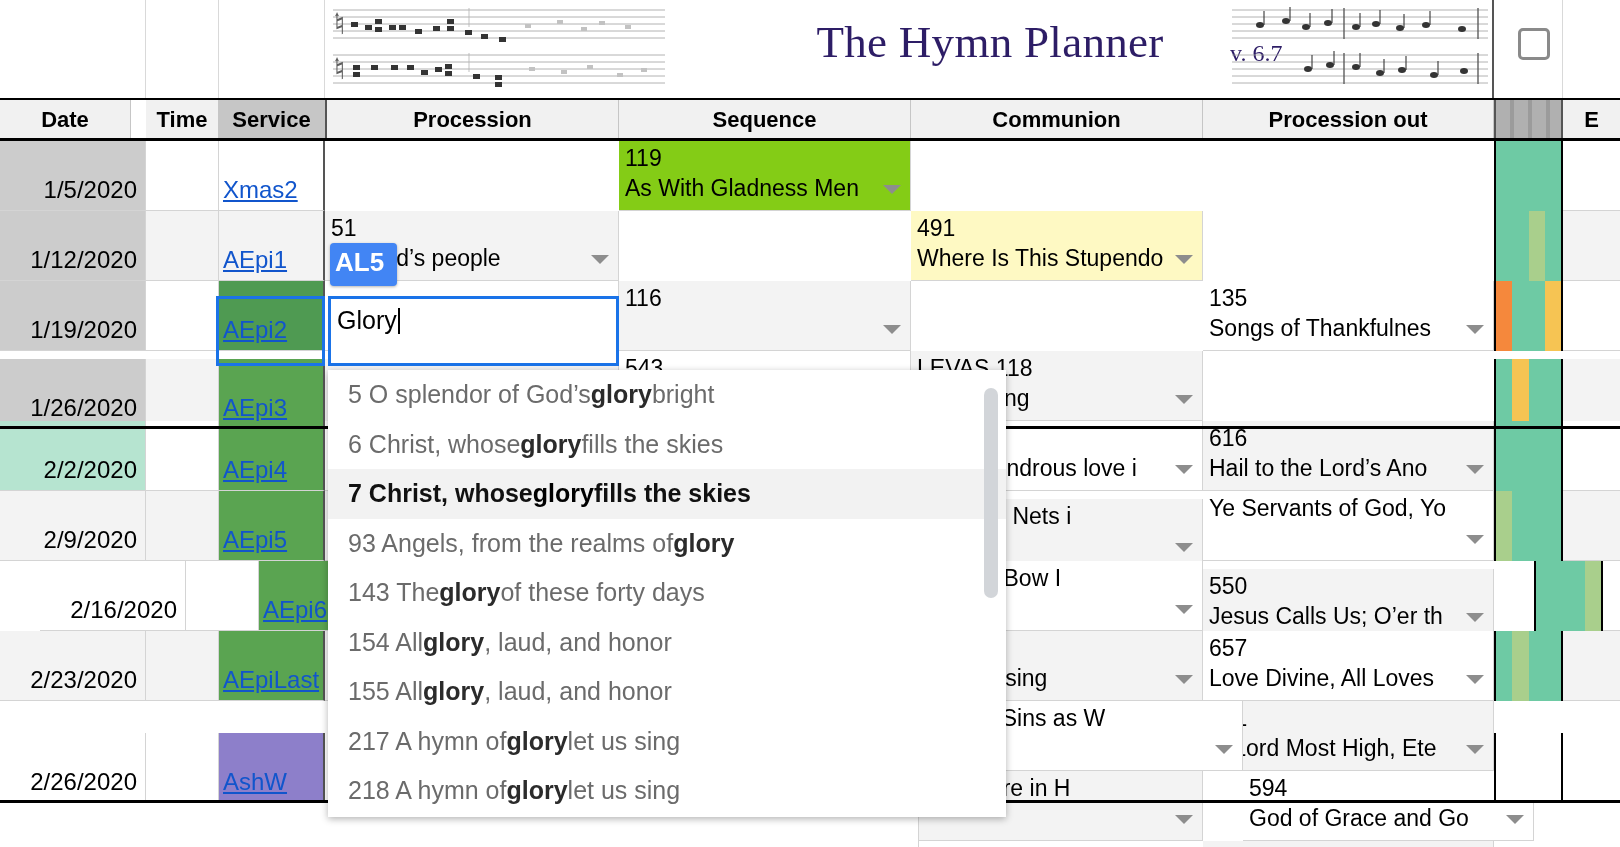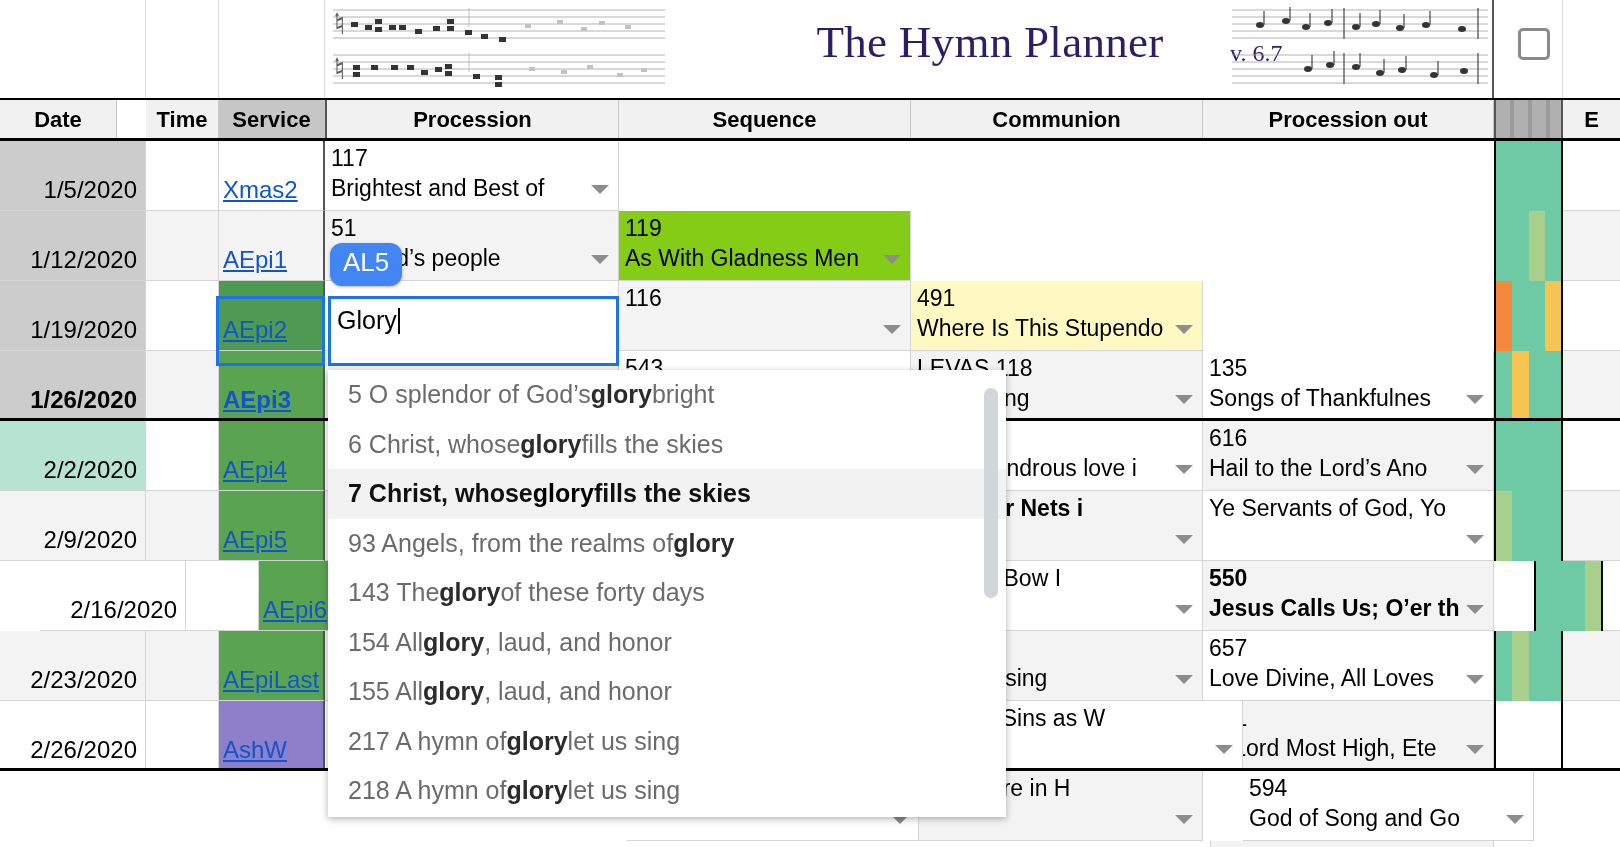--- a/index.html
+++ b/index.html
@@ -116,22 +116,22 @@
     background: #fff; border: 3px solid #1a73e8; z-index: 30;
     padding: 4px 6px;
   }
   .editbox .txt { font-size: 25px; color: #000; line-height: 34px; white-space: nowrap; }
   .caret-bar {
     display: inline-block; width: 2px; height: 26px; background: #000;
     vertical-align: -5px; margin-left: 1px;
   }
   .cellref {
     position: absolute; left: 330px; top: 243px; z-index: 31;
-    background: #4285f4; color: #fff; font-size: 26px; font-weight: normal;
-    padding: 4px 13px 8px 13px; border-radius: 12px;
+    background: #4285f4; color: #fff; font-size: 26px; font-weight: bold;
+    padding: 4px 13px 8px 5px; border-radius: 4px;
     box-shadow: 0 1px 3px rgba(0,0,0,.3);
   }
   .selbox-svc {
     position: absolute; left: 216px; top: 296px; width: 109px; height: 70px;
     border: 3px solid #1a73e8; z-index: 25; pointer-events: none;
   }
 
   
   .ac {
     position: absolute; left: 328px; top: 370px; width: 678px; height: 447px;
@@ -282,43 +282,38 @@
       </svg>
     </div>
 
     <div class="banner-cell bc-chk">
       <div class="hdr-checkbox"></div>
     </div>
     <div class="banner-cell bc-e"></div>
   </div>
 
   <div class="colhead">
-    <div class="ch" style="left:0px;width:117px;">Date</div>
+    <div class="ch" style="left:0px;width:131px;">Date</div>
     <div class="ch" style="left:146px;width:73px;">Time</div>
     <div class="ch sel" style="left:219px;width:106px;">Service</div>
     <div class="ch" style="left:325px;width:294px;border-left:2px solid #555;">Procession</div>
     <div class="ch" style="left:619px;width:292px;">Sequence</div>
     <div class="ch" style="left:911px;width:292px;">Communion</div>
     <div class="ch" style="left:1203px;width:291px;">Procession out</div>
     <div class="ch stripe" style="left:1494px;width:69px;"></div>
     <div class="ch" style="left:1563px;width:57px;border-right:none;">E</div>
   </div>
 
   <div class="grid" id="grid">
       <div class="row" style="top: 0px;">
         <div class="cell date" style="left: 0px; width: 146px; background: rgb(204, 204, 204);">1/5/2020</div>
         <div class="cell time" style="left: 146px; width: 73px; background: rgb(255, 255, 255);"></div>
         <div class="cell svc" style="left: 219px; width: 106px; background: rgb(255, 255, 255); border-right: 2px solid rgb(85, 85, 85);">
           <a>Xmas2</a>
         </div>
-        <div class="cell hymn" style="left: 325px; width: 294px; background: rgb(255, 255, 255);">
-          <div class="hymn-num">117</div>
-          <div class="hymn-name">Brightest and Best of</div>
-          <div class="caret"></div>
-        </div>
         <div class="cell hymn" style="left: 619px; width: 292px; background: #84cc16;">
           <div class="hymn-num">119</div>
           <div class="hymn-name">As With Gladness Men</div>
           <div class="caret"></div>
         </div>
         <div class="cell hymn" style="left: 911px; width: 292px; background: #fef9c3;">
           <div class="hymn-num">491</div>
           <div class="hymn-name">Where Is This Stupendo</div>
           <div class="caret"></div>
         </div>
@@ -394,21 +389,21 @@
           <div class="caret"></div>
         </div>
         <div class="strip" style="background: rgb(255, 255, 255);">
           <i style="background: rgb(245, 136, 60);"></i>
           <i style="background: rgb(110, 202, 164);"></i>
           <i style="background: rgb(110, 202, 164);"></i>
           <i style="background: rgb(246, 196, 83);"></i>
         </div>
         <div class="tailcell" style="background: rgb(255, 255, 255);"></div>
       </div>
-      <div class="row thickbot" style="top: 210px; font-weight: bold;">
+      <div class="row thickbot" style="top: 218px;">
         <div class="cell date" style="left: 0px; width: 146px; background: rgb(204, 204, 204);">1/26/2020</div>
         <div class="cell time" style="left: 146px; width: 73px; background: rgb(243, 243, 243);"></div>
         <div class="cell svc" style="left: 219px; width: 106px; background: rgb(90, 164, 81); border-right: 2px solid rgb(85, 85, 85);">
           <a>AEpi3</a>
         </div>
         <div class="cell hymn" style="left: 325px; width: 294px; background: rgb(243, 243, 243);">
           <div class="hymn-num"></div>
           <div class="hymn-name"></div>
           <div class="caret"></div>
         </div>
@@ -519,21 +514,21 @@
           <div class="hymn-name"></div>
           <div class="caret"></div>
         </div>
         <div class="cell hymn" style="left: 911px; width: 292px; background: rgb(255, 255, 255);">
           <div class="hymn-num"></div>
           <div class="hymn-name">Our Sins as W</div>
           <div class="caret"></div>
         </div>
         <div class="cell hymn" style="left: 1203px; width: 291px; background: rgb(255, 255, 255);">
           <div class="hymn-num">594</div>
-          <div class="hymn-name">God of Song and Go</div>
+          <div class="hymn-name">God of Grace and Go</div>
           <div class="caret"></div>
         </div>
         <div class="strip" style="background: rgb(255, 255, 255);">
           <i style="background: rgb(110, 202, 164);"></i>
           <i style="background: rgb(110, 202, 164);"></i>
           <i style="background: rgb(110, 202, 164);"></i>
           <i style="background: rgb(169, 207, 140);"></i>
         </div>
         <div class="tailcell" style="background: rgb(255, 255, 255);"></div>
       </div>
@@ -562,21 +557,21 @@
           <div class="hymn-num">603</div>
         </div>
         <div class="strip" style="background: rgb(243, 243, 243);">
           <i style="background: rgb(110, 202, 164);"></i>
           <i style="background: rgb(169, 207, 140);"></i>
           <i style="background: rgb(110, 202, 164);"></i>
           <i style="background: rgb(110, 202, 164);"></i>
         </div>
         <div class="tailcell" style="background: rgb(243, 243, 243);"></div>
       </div>
-      <div class="row thickbot" style="top: 560px; padding-left: 8px;">
+      <div class="row thickbot" style="top: 592px; padding-left: 8px;">
         <div class="cell date" style="left: 0px; width: 146px; background: rgb(255, 255, 255);">2/26/2020</div>
         <div class="cell time" style="left: 146px; width: 73px; background: rgb(255, 255, 255);"></div>
         <div class="cell svc" style="left: 219px; width: 106px; background: rgb(141, 127, 202); border-right: 2px solid rgb(85, 85, 85);">
           <a>AshW</a>
         </div>
         <div class="cell hymn" style="left: 325px; width: 294px; background: rgb(255, 255, 255);">
           <div class="hymn-num"></div>
           <div class="hymn-name"></div>
           <div class="caret"></div>
         </div>

